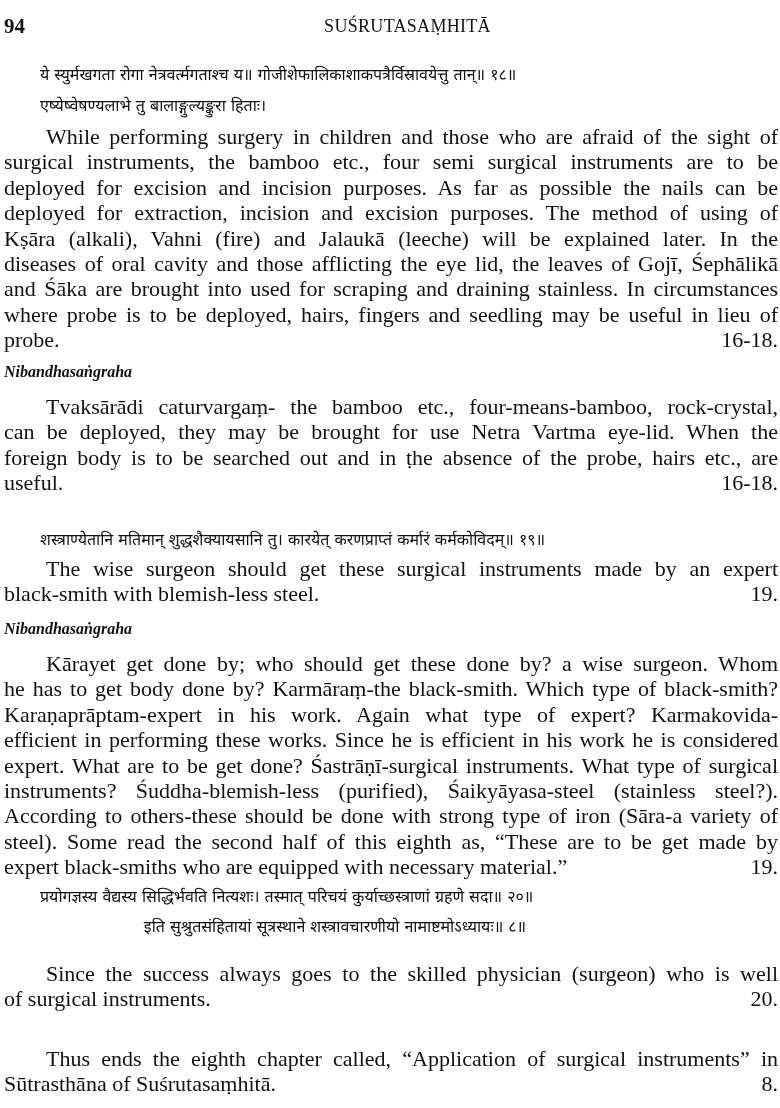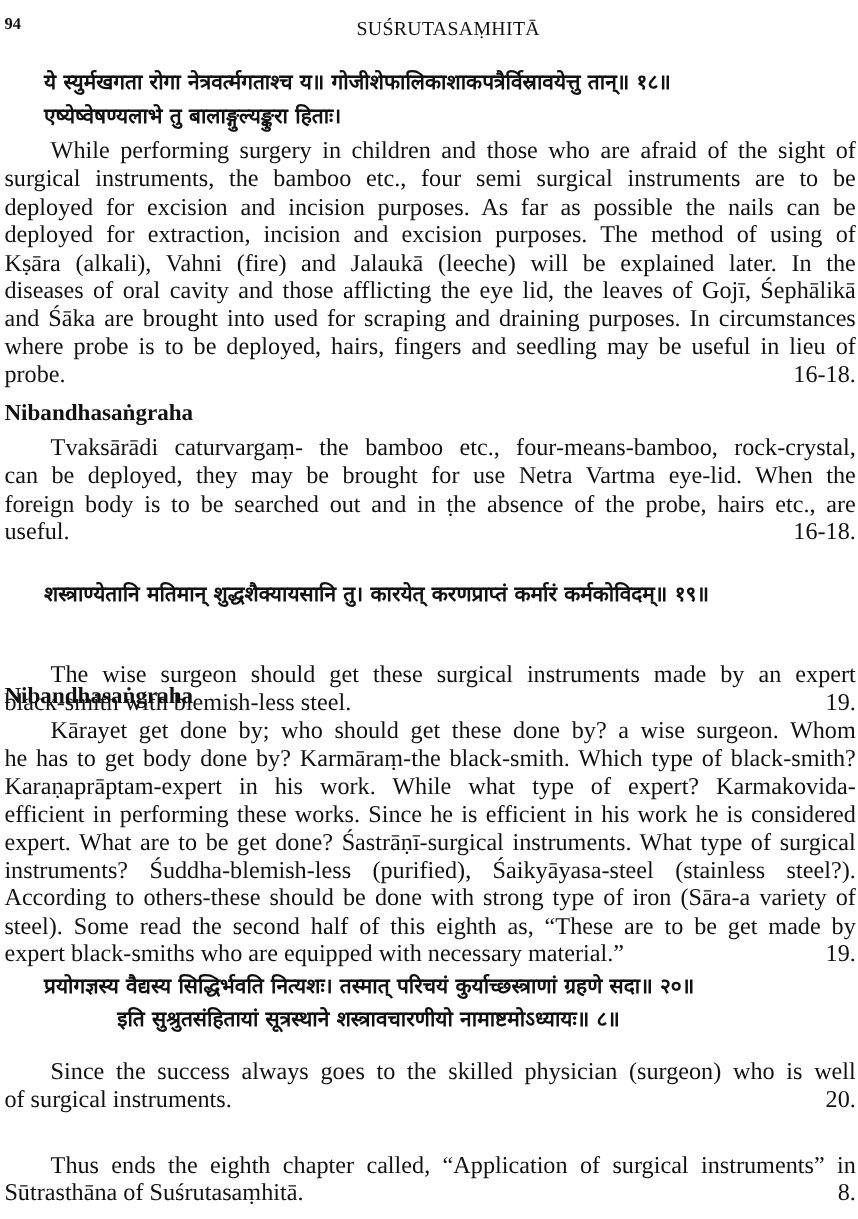--- a/index.html
+++ b/index.html
@@ -1,23 +1,23 @@
 <!DOCTYPE html>
 <html><head>
 <meta charset="utf-8">
 <style>
   html, body { margin: 0; padding: 0; background: #ffffff; }
   body { width: 780px; height: 1108px; overflow: hidden; position: relative; color: #111; font-family: "Liberation Serif", serif; }
   .page { position: absolute; left: 0; top: 0; width: 780px; }
   .header { position: absolute; top: 10px; left: 0; width: 780px; height: 28px; }
-  .page-num { position: absolute; left: 4px; top: 4px; font-size: 15px; font-weight: 600; }
+  .page-num { position: absolute; left: 4px; top: 4px; font-size: 21px; font-weight: 600; }
   .running-title { position: absolute; left: 0; right: 0; top: 6px; text-align: center; font-size: 18px; letter-spacing: 0.3px; padding-left: 35px; }
-  .skt { position: absolute; font-family: "DejaVu Sans", sans-serif; font-weight: bold; font-size: 19px; white-space: nowrap; line-height: 26px; }
+  .skt { position: absolute; font-family: "DejaVu Sans", sans-serif; font-weight: normal; font-size: 16px; white-space: nowrap; line-height: 26px; }
   .para { position: absolute; left: 4px; width: 774px; font-size: 22px; line-height: 25.4px; text-align: justify; }
-  .heading { position: absolute; left: 4px; font-size: 21px; font-weight: bold; }
+  .heading { position: absolute; left: 4px; font-size: 16px; font-weight: bold; font-style: italic; }
   .line { display: block; text-align: justify; text-align-last: justify; white-space: nowrap; }
   .lastline { display: flex; justify-content: space-between; }
 </style>
 </head>
 <body>
 
 <div class="page">
 
   <div class="header">
     <span class="page-num">94</span>
@@ -27,21 +27,21 @@
   <div class="skt" style="left:40px; top:62px;">ये स्युर्मखगता रोगा नेत्रवर्त्मगताश्च य॥ गोजीशेफालिकाशाकपत्रैर्विस्रावयेत्तु तान्॥ १८॥</div>
   <div class="skt" style="left:40px; top:93px;">एष्येष्वेषण्यलाभे तु बालाङ्गुल्यङ्कुरा हिताः।</div>
 
   <div class="para" style="top:124px;">
     <span class="line" style="padding-left:42px;">While performing surgery in children and those who are afraid of the sight of</span>
     <span class="line">surgical instruments, the bamboo etc., four semi surgical instruments are to be</span>
     <span class="line">deployed for excision and incision purposes. As far as possible the nails can be</span>
     <span class="line">deployed for extraction, incision and excision purposes. The method of using of</span>
     <span class="line">Kṣāra (alkali), Vahni (fire) and Jalaukā (leeche) will be explained later. In the</span>
     <span class="line">diseases of oral cavity and those afflicting the eye lid, the leaves of Gojī, Śephālikā</span>
-    <span class="line">and Śāka are brought into used for scraping and draining purposes. In circumstances</span>
+    <span class="line">and Śāka are brought into used for scraping and draining stainless. In circumstances</span>
     <span class="line">where probe is to be deployed, hairs, fingers and seedling may be useful in lieu of</span>
     <div class="lastline">
       <span>probe.</span>
       <span>16-18.</span>
     </div>
   </div>
 
   <div class="heading" style="top:363px;">Nibandhasaṅgraha</div>
 
   <div class="para" style="top:394px;">
@@ -50,33 +50,33 @@
     <span class="line">foreign body is to be searched out and in ṭhe absence of the probe, hairs etc., are</span>
     <div class="lastline">
       <span>useful.</span>
       <span>16-18.</span>
     </div>
   </div>
 
   <div class="skt" style="left:40px; top:527px;">शस्त्राण्येतानि मतिमान् शुद्धशैक्यायसानि तु। कारयेत् करणप्राप्तं कर्मारं कर्मकोविदम्॥ १९॥</div>
 
   <div class="para" style="top:556px;">
-    <span class="line" style="padding-left:42px;margin-top:44px;">The wise surgeon should get these surgical instruments made by an expert</span>
+    <span class="line" style="padding-left:42px;">The wise surgeon should get these surgical instruments made by an expert</span>
     <div class="lastline">
       <span>black-smith with blemish-less steel.</span>
       <span>19.</span>
     </div>
   </div>
 
   <div class="heading" style="top:620px;">Nibandhasaṅgraha</div>
 
   <div class="para" style="top:651px;">
     <span class="line" style="padding-left:42px;">Kārayet get done by; who should get these done by? a wise surgeon. Whom</span>
     <span class="line">he has to get body done by? Karmāraṃ-the black-smith. Which type of black-smith?</span>
-    <span class="line">Karaṇaprāptam-expert in his work. While what type of expert? Karmakovida-</span>
+    <span class="line">Karaṇaprāptam-expert in his work. Again what type of expert? Karmakovida-</span>
     <span class="line">efficient in performing these works. Since he is efficient in his work he is considered</span>
     <span class="line">expert. What are to be get done? Śastrāṇī-surgical instruments. What type of surgical</span>
     <span class="line">instruments? Śuddha-blemish-less (purified), Śaikyāyasa-steel (stainless steel?).</span>
     <span class="line">According to others-these should be done with strong type of iron (Sāra-a variety of</span>
     <span class="line">steel). Some read the second half of this eighth as, “These are to be get made by</span>
     <div class="lastline">
       <span>expert black-smiths who are equipped with necessary material.”</span>
       <span>19.</span>
     </div>
   </div>

